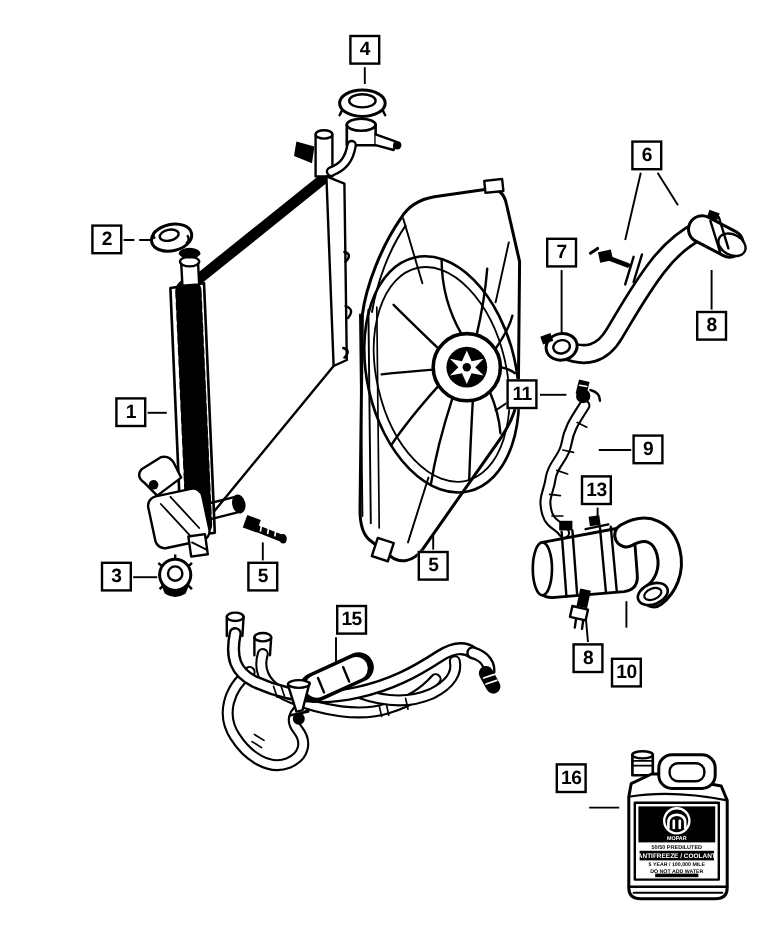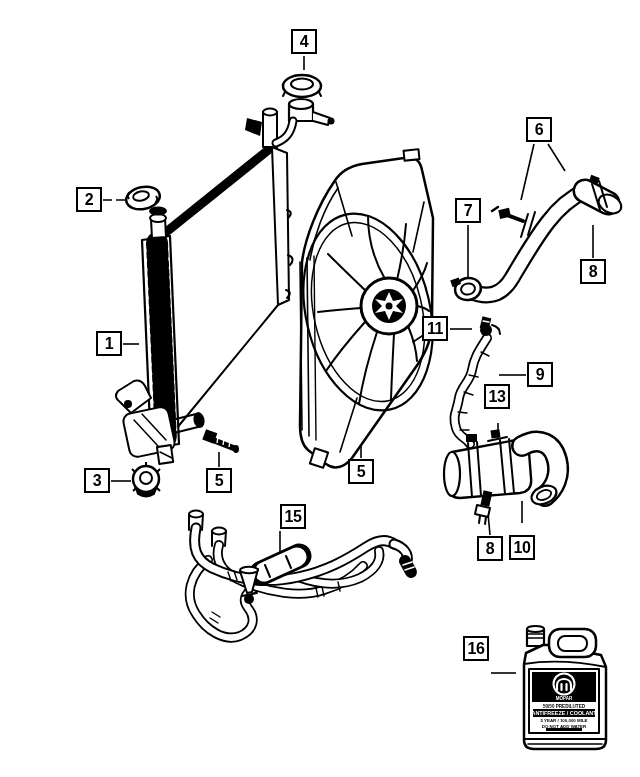--- a/index.html
+++ b/index.html
@@ -274,21 +274,21 @@
 
   <div class="callout" style="left:96px;top:331px">1</div>
   <div class="callout" style="left:76px;top:187px">2</div>
   <div class="callout" style="left:84px;top:468px">3</div>
   <div class="callout" style="left:291px;top:29px">4</div>
   <div class="callout" style="left:206px;top:468px">5</div>
   <div class="callout" style="left:526px;top:117px">6</div>
   <div class="callout" style="left:455px;top:198px">7</div>
   <div class="callout" style="left:580px;top:259px">8</div>
   <div class="callout" style="left:527px;top:362px">9</div>
-  <div class="callout" style="left:509px;top:535px">10</div>
+  <div class="callout" style="left:509px;top:548px">10</div>
   <div class="callout" style="left:477px;top:536px">8</div>
   <div class="callout" style="left:422px;top:316px">11</div>
-  <div class="callout" style="left:484px;top:384px">13</div>
+  <div class="callout" style="left:484px;top:396px">13</div>
   <div class="callout" style="left:348px;top:459px">5</div>
   <div class="callout" style="left:280px;top:504px">15</div>
   <div class="callout" style="left:463px;top:636px">16</div>
 
 </div>
 
 </body></html>

